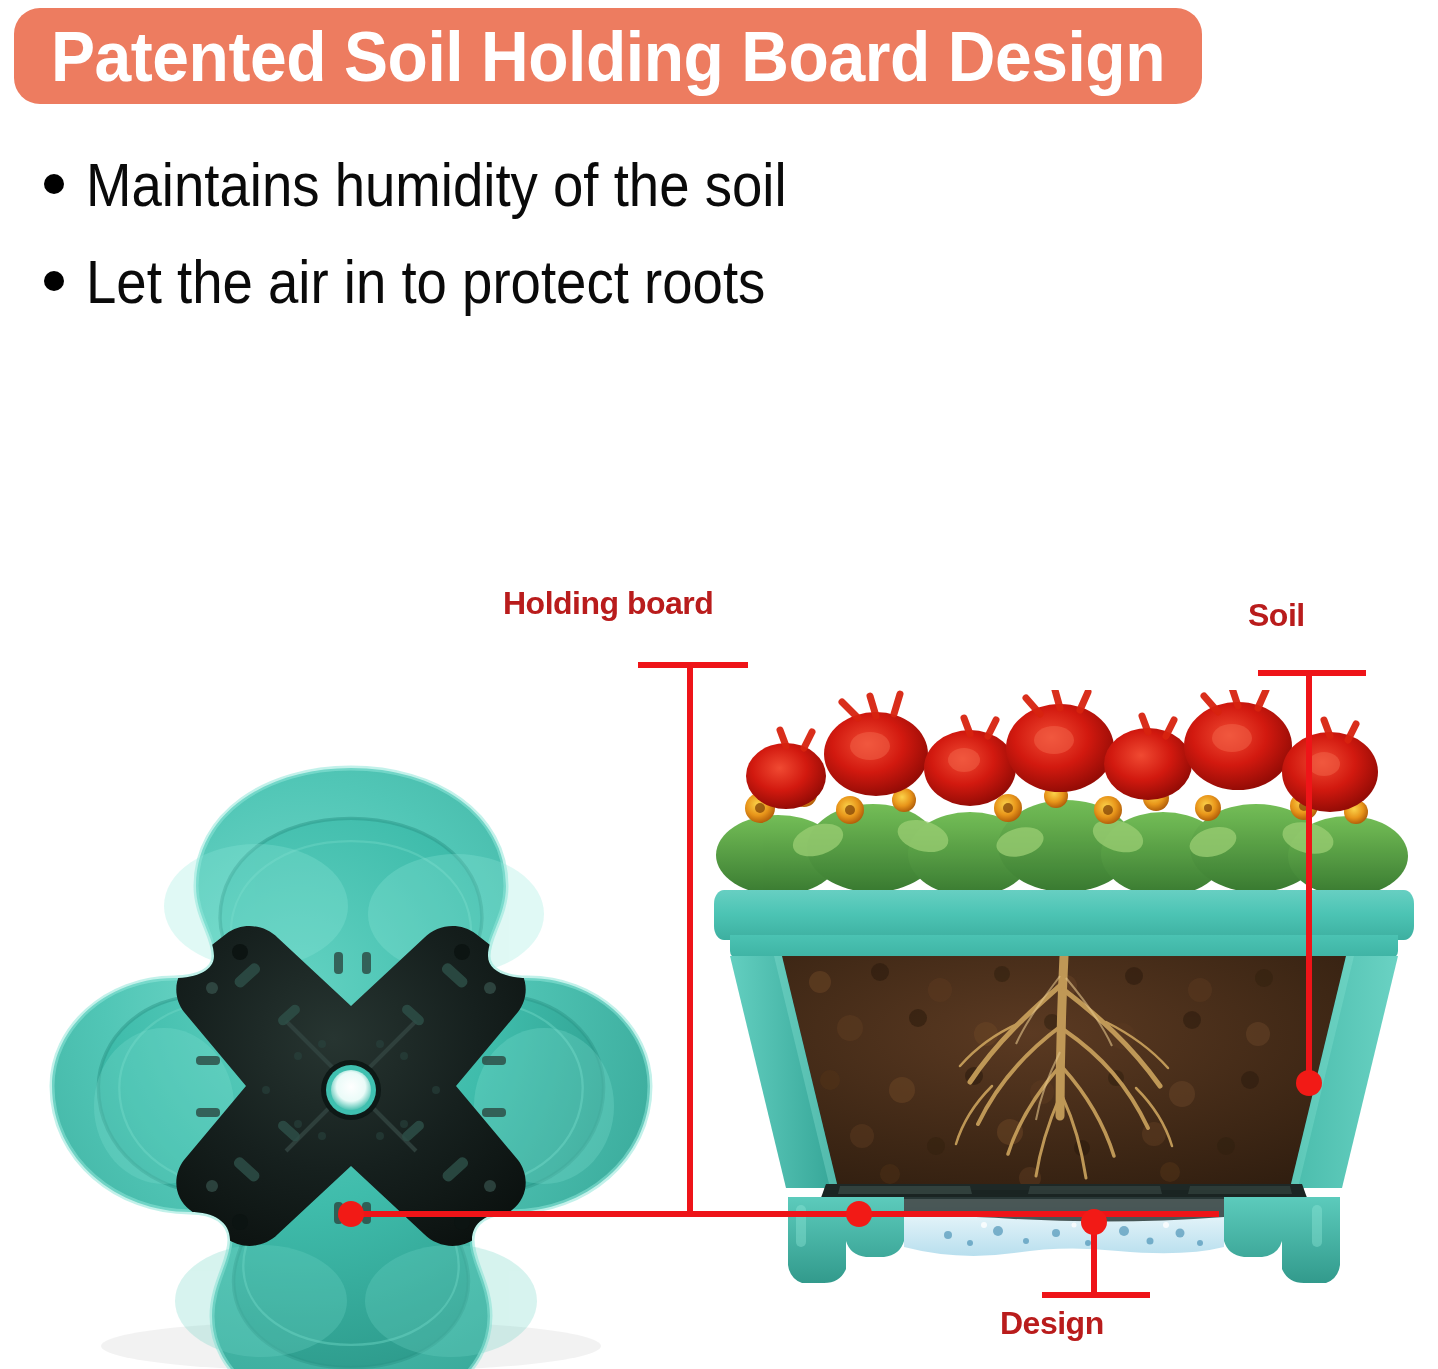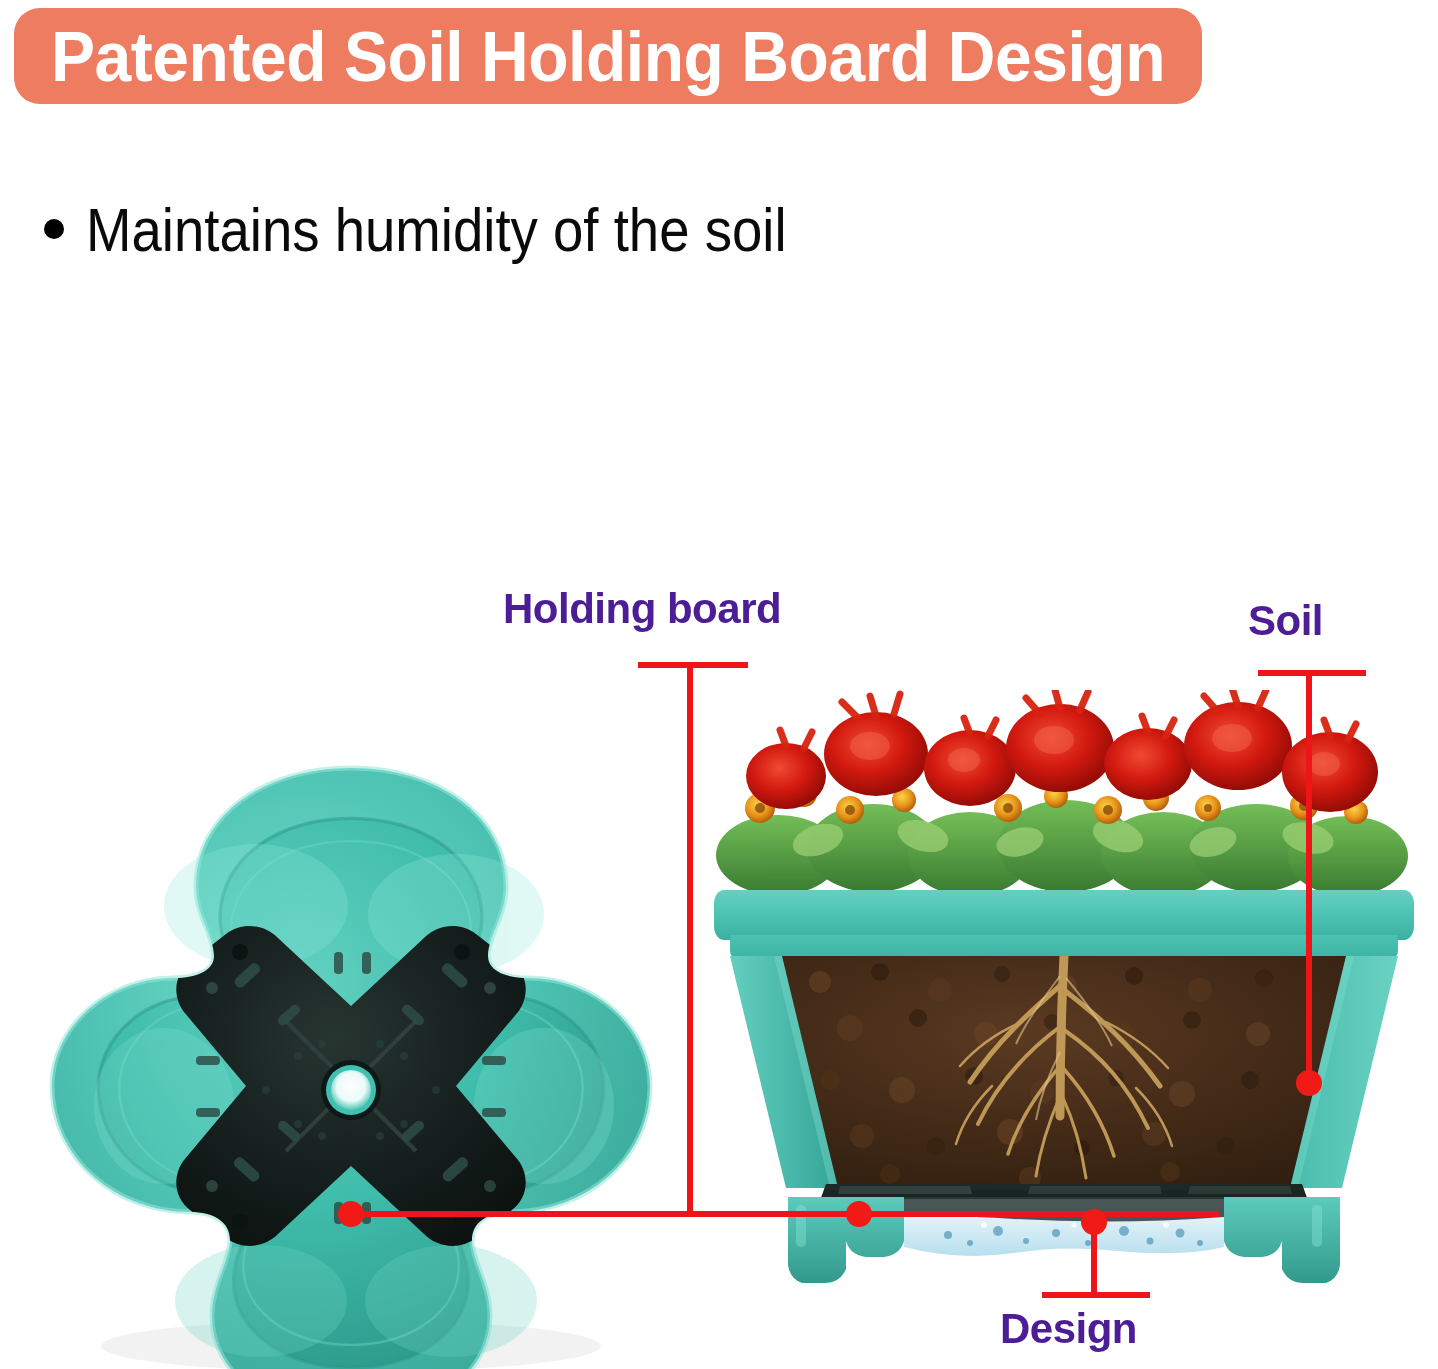--- a/index.html
+++ b/index.html
@@ -31,21 +31,20 @@
     letter-spacing: -0.5px;
     white-space: nowrap;
     line-height: 1;
   }
 
   
   .bullets {
     position: absolute;
     left: 44px; top: 148px;
     width: 1040px;
-    margin-top: 45px;
   }
   .bullet-row {
     display: flex;
     align-items: flex-start;
     margin-bottom: 24px;
   }
   .bullet-dot {
     width: 20px; height: 20px;
     border-radius: 50%;
     background: #000;
@@ -59,22 +58,22 @@
     font-family: "Liberation Sans Narrow", "Liberation Sans", sans-serif;
     transform: scaleX(0.88);
     transform-origin: left center;
     line-height: 1.18;
     white-space: nowrap;
   }
 
   
   .callout-label {
     position: absolute;
-    color: #4c1d95;
-    font-size: 42px;
+    color: #b91c1c;
+    font-size: 32px;
     font-weight: bold;
     font-family: "Liberation Sans", sans-serif;
     white-space: nowrap;
     letter-spacing: -0.5px;
   }
   #label-holding-board { left: 503px; top: 585px; }
   #label-soil          { left: 1248px; top: 597px; }
   #label-water         { left: 1000px; top: 1305px; }
 
   
@@ -172,20 +171,24 @@
 <body>
 
 <div class="banner">
   <div class="banner-title">Patented Soil Holding Board Design</div>
 </div>
 
 <div class="bullets">
   <div class="bullet-row">
     <span class="bullet-dot"></span>
     <span class="bullet-text">Maintains humidity of the soil</span>
+  </div>
+  <div class="bullet-row">
+    <span class="bullet-dot"></span>
+    <span class="bullet-text">Let the air in to protect roots</span>
   </div>
 </div>
 
 <div class="clover-wrap">
   <svg class="clover-svg" viewBox="0 0 630 613">
     <defs>
       <radialGradient id="tealOuter" cx="42%" cy="35%" r="72%">
         <stop offset="0%" stop-color="#7BDDCE"></stop>
         <stop offset="46%" stop-color="#51C6B6"></stop>
         <stop offset="100%" stop-color="#35A495"></stop>

